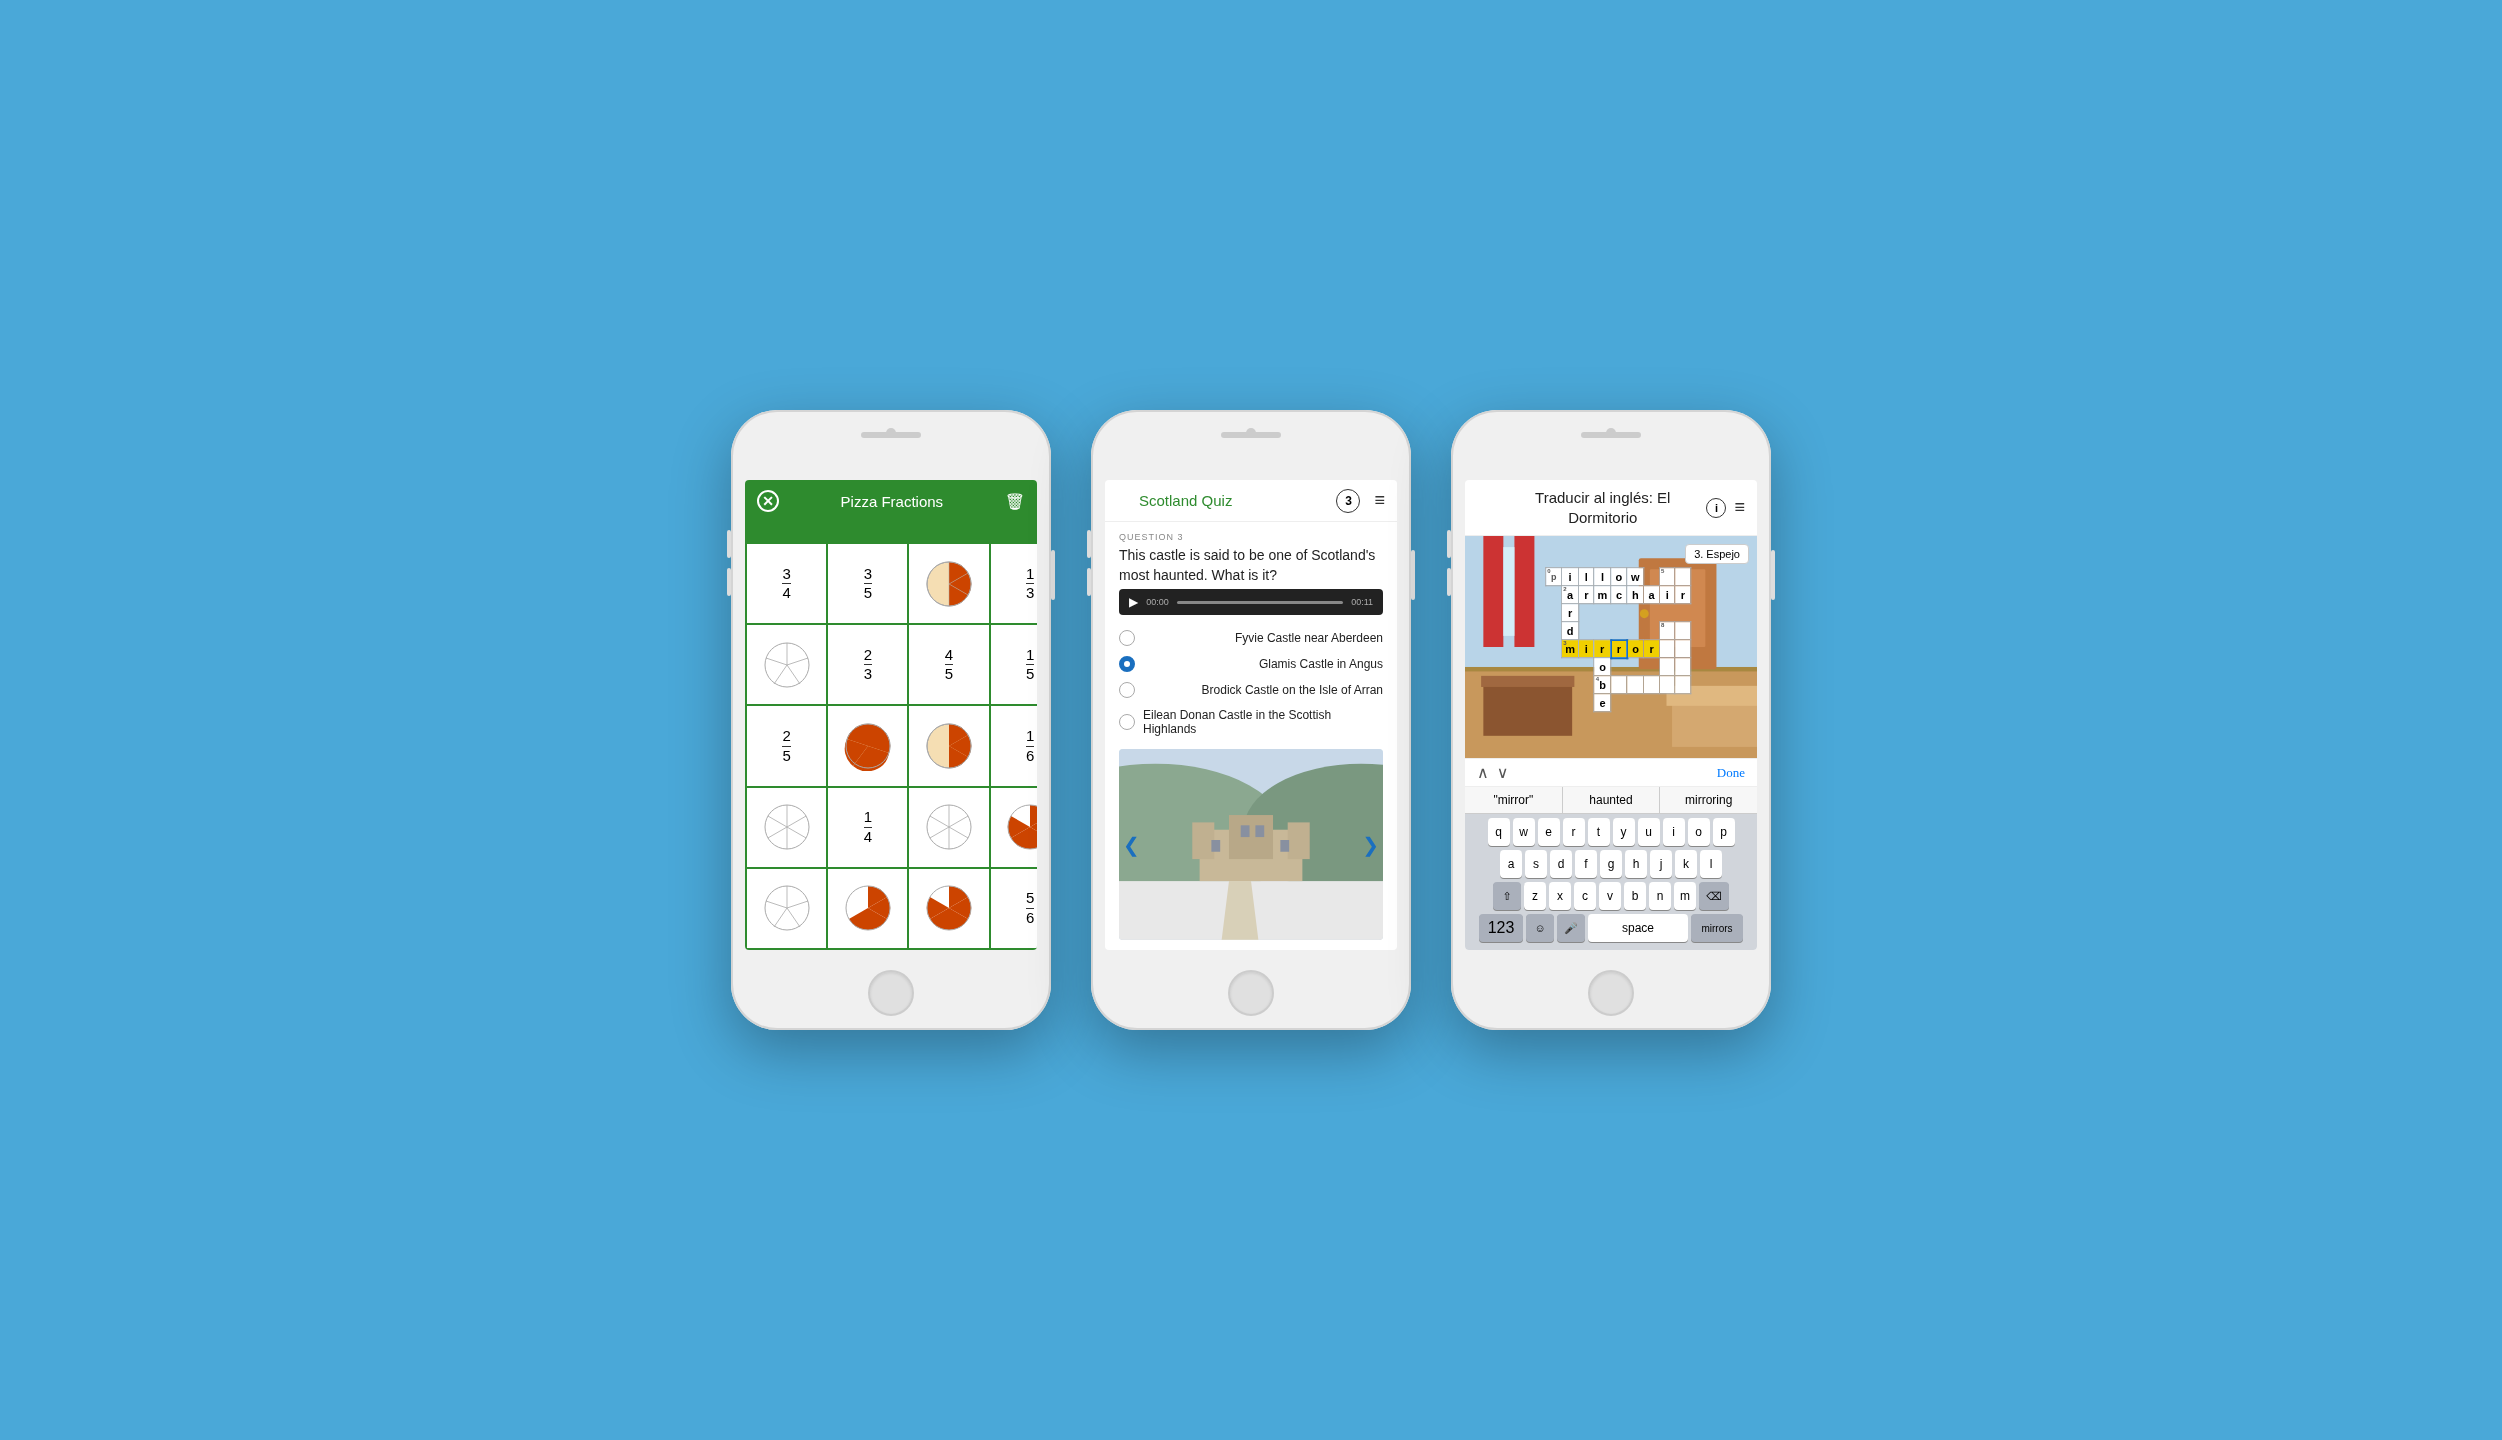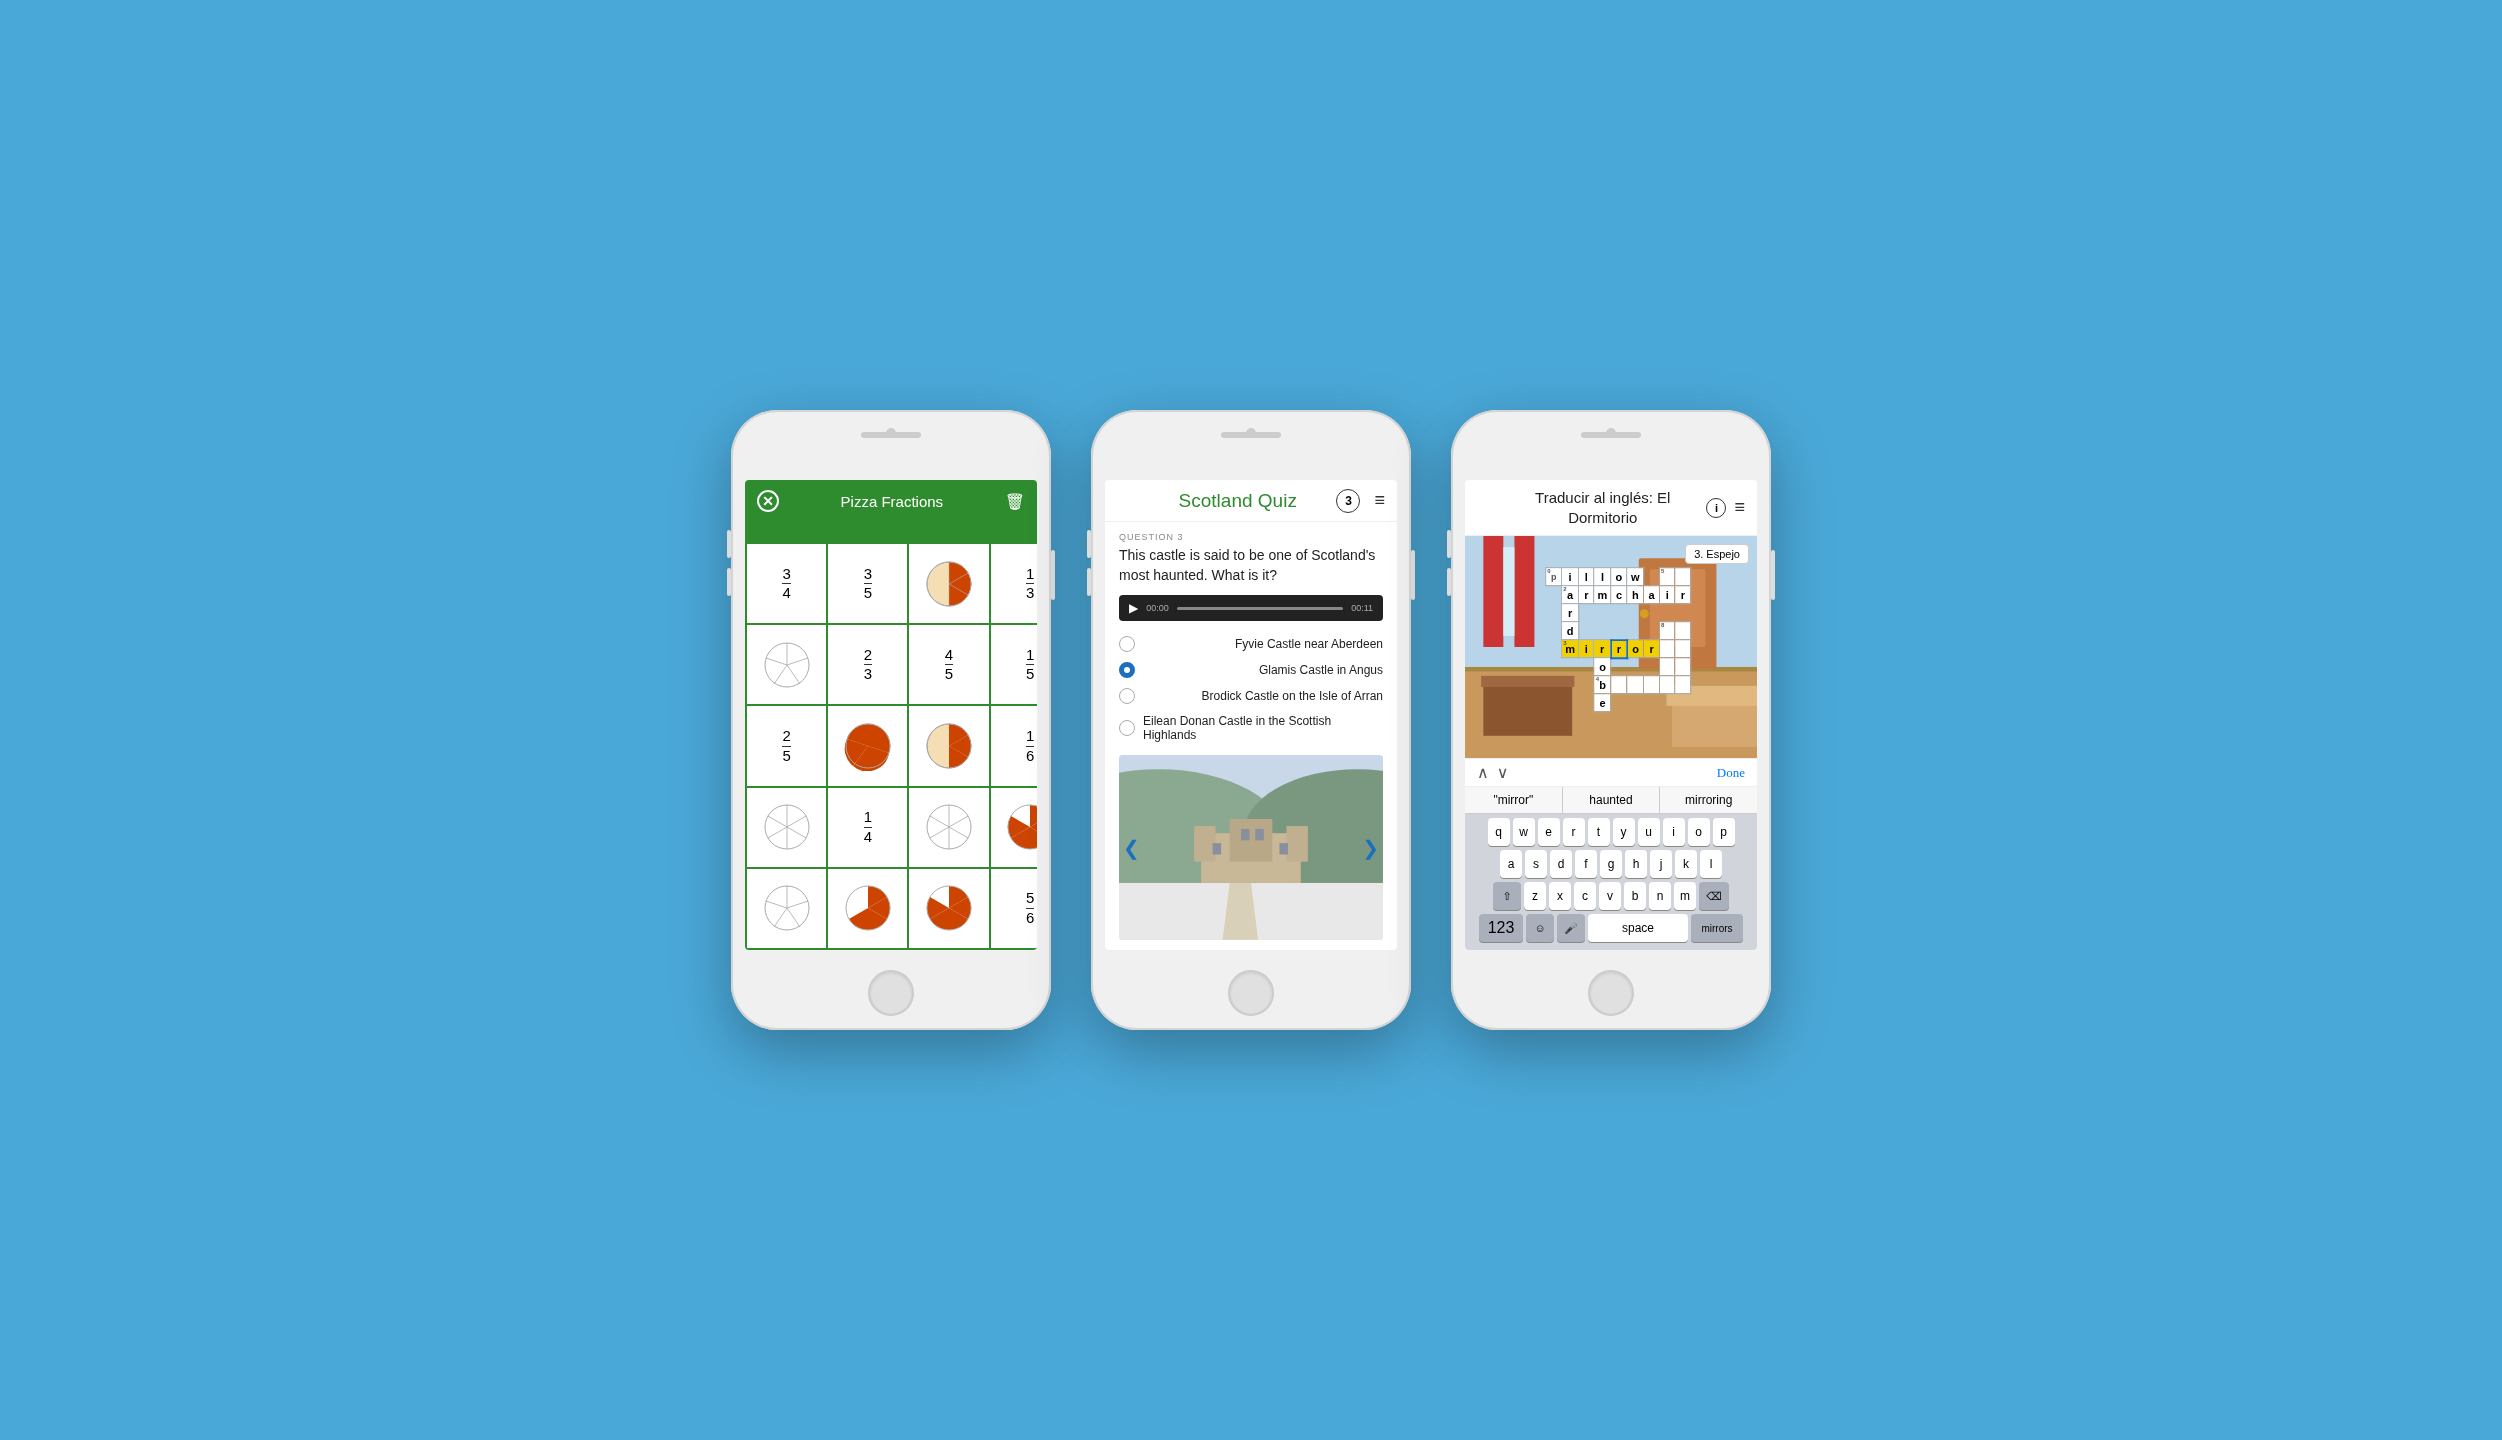--- a/index.html
+++ b/index.html
@@ -158,38 +158,38 @@
     .p2-header {
       display: flex;
       align-items: center;
       justify-content: space-between;
       padding: 8px 12px;
       border-bottom: 1px solid #eee;
       min-height: 42px;
     }
     .p2-title {
       color: #2e8b2e;
-      font-size: 19px;
+      font-size: 15px;
       font-weight: 500;
       flex: 1;
-      text-align: center;
+      text-align: left;
     }
     .p2-badge {
       width: 24px; height: 24px;
       border-radius: 50%;
       border: 1.5px solid #333;
       display: flex; align-items: center; justify-content: center;
       font-size: 12px;
       font-weight: bold;
       margin-right: 8px;
     }
     .p2-menu { font-size: 18px; color: #333; }
     .p2-body { padding: 10px 14px; flex: 1; overflow: hidden; display: flex; flex-direction: column; }
     .q-label { font-size: 9px; color: #888; letter-spacing: 1px; margin-bottom: 4px; }
-    .q-text { font-size: 14px; color: #222; line-height: 1.4; margin-bottom: 10px; }
+    .q-text { font-size: 14px; color: #222; line-height: 1.4; margin-bottom: 4px; }
     .audio-bar {
       background: #222;
       border-radius: 4px;
       display: flex;
       align-items: center;
       padding: 6px 10px;
       margin-bottom: 10px;
       gap: 8px;
     }
     .play-btn { color: white; font-size: 12px; }

